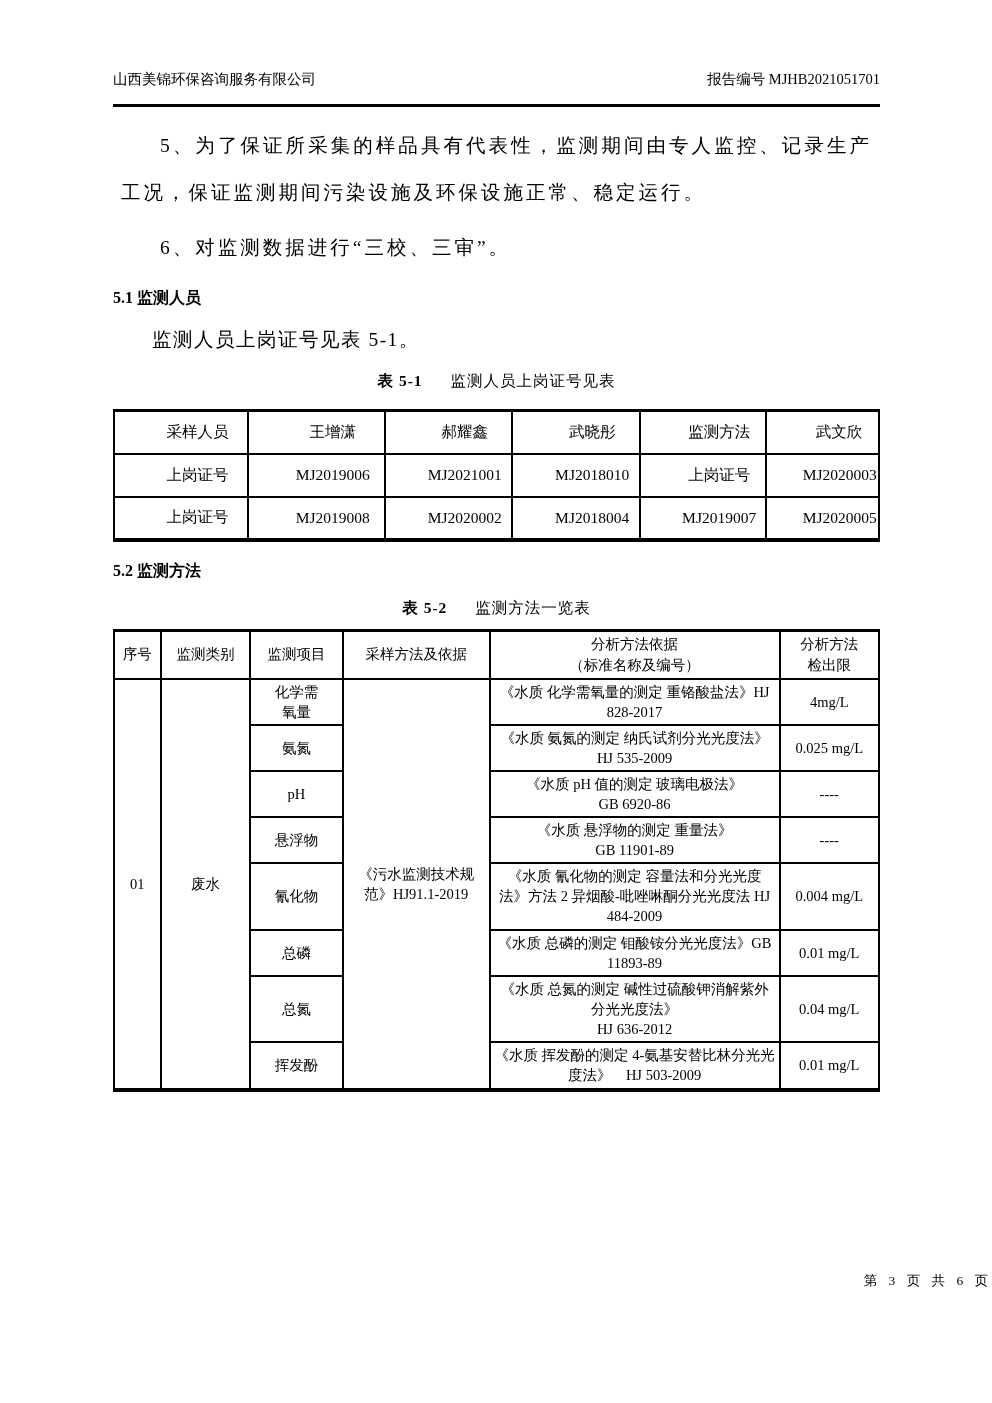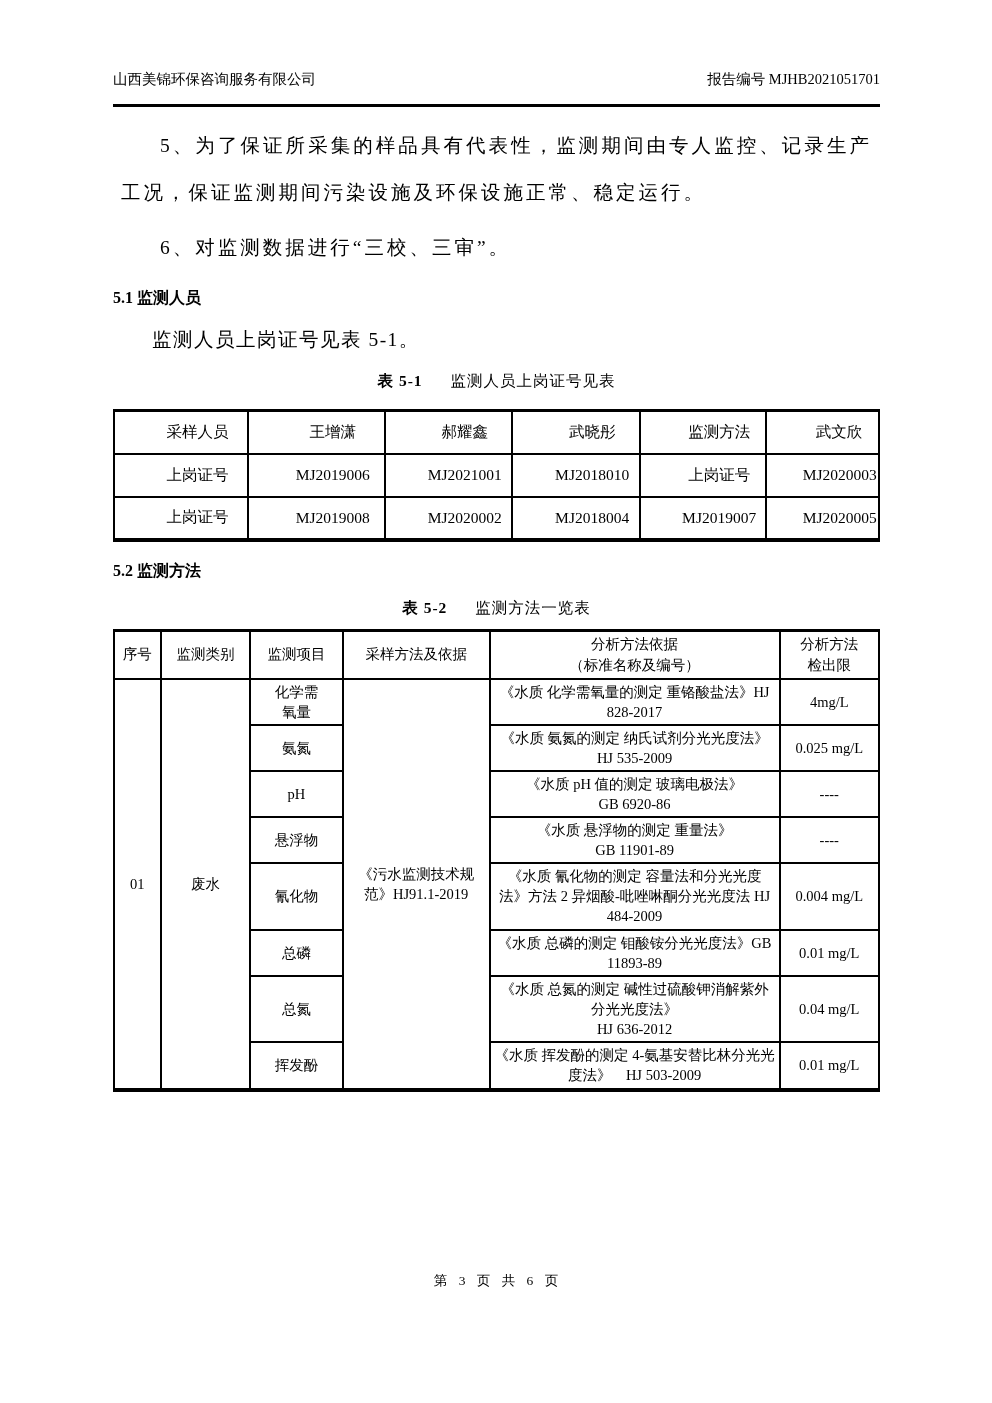--- a/index.html
+++ b/index.html
@@ -48,21 +48,21 @@
   .tbl1 { margin-top: 13px; border-top: 3px solid #000; border-bottom: 4px solid #000; font-size: 15.5px; }
   .tbl1 td { height: 43px; padding-left: 36px; }
   .tbl2 { margin-top: 6px; border-top: 3px solid #000; border-bottom: 4px solid #000; font-size: 14.5px; }
   .tbl2 th { white-space: pre-line; line-height: 21px; }
   .tbl2 td { white-space: pre-line; line-height: 20px; }
   .tbl2 .hrow { height: 45px; }
   .r0 { height: 44px; } .r1 { height: 46px; font-family: Liberation Serif, serif; } .r2 { height: 45px; } .r3 { height: 44px; }
   .r4 { height: 67px; } .r5 { height: 45px; } .r6 { height: 62px; } .r7 { height: 48px; }
   .ftr {
     position: absolute; left: 4px; right: 0; top: 1272px;
-    text-align: center; font-size: 13.5px; letter-spacing: 4px;
+    text-align: right; font-size: 13.5px; letter-spacing: 4px;
   }
 </style>
 </head>
 <body>
 
 <div class="page">
 
   <div class="hdr">
     <span>山西美锦环保咨询服务有限公司</span>
     <span>报告编号 MJHB2021051701</span>

